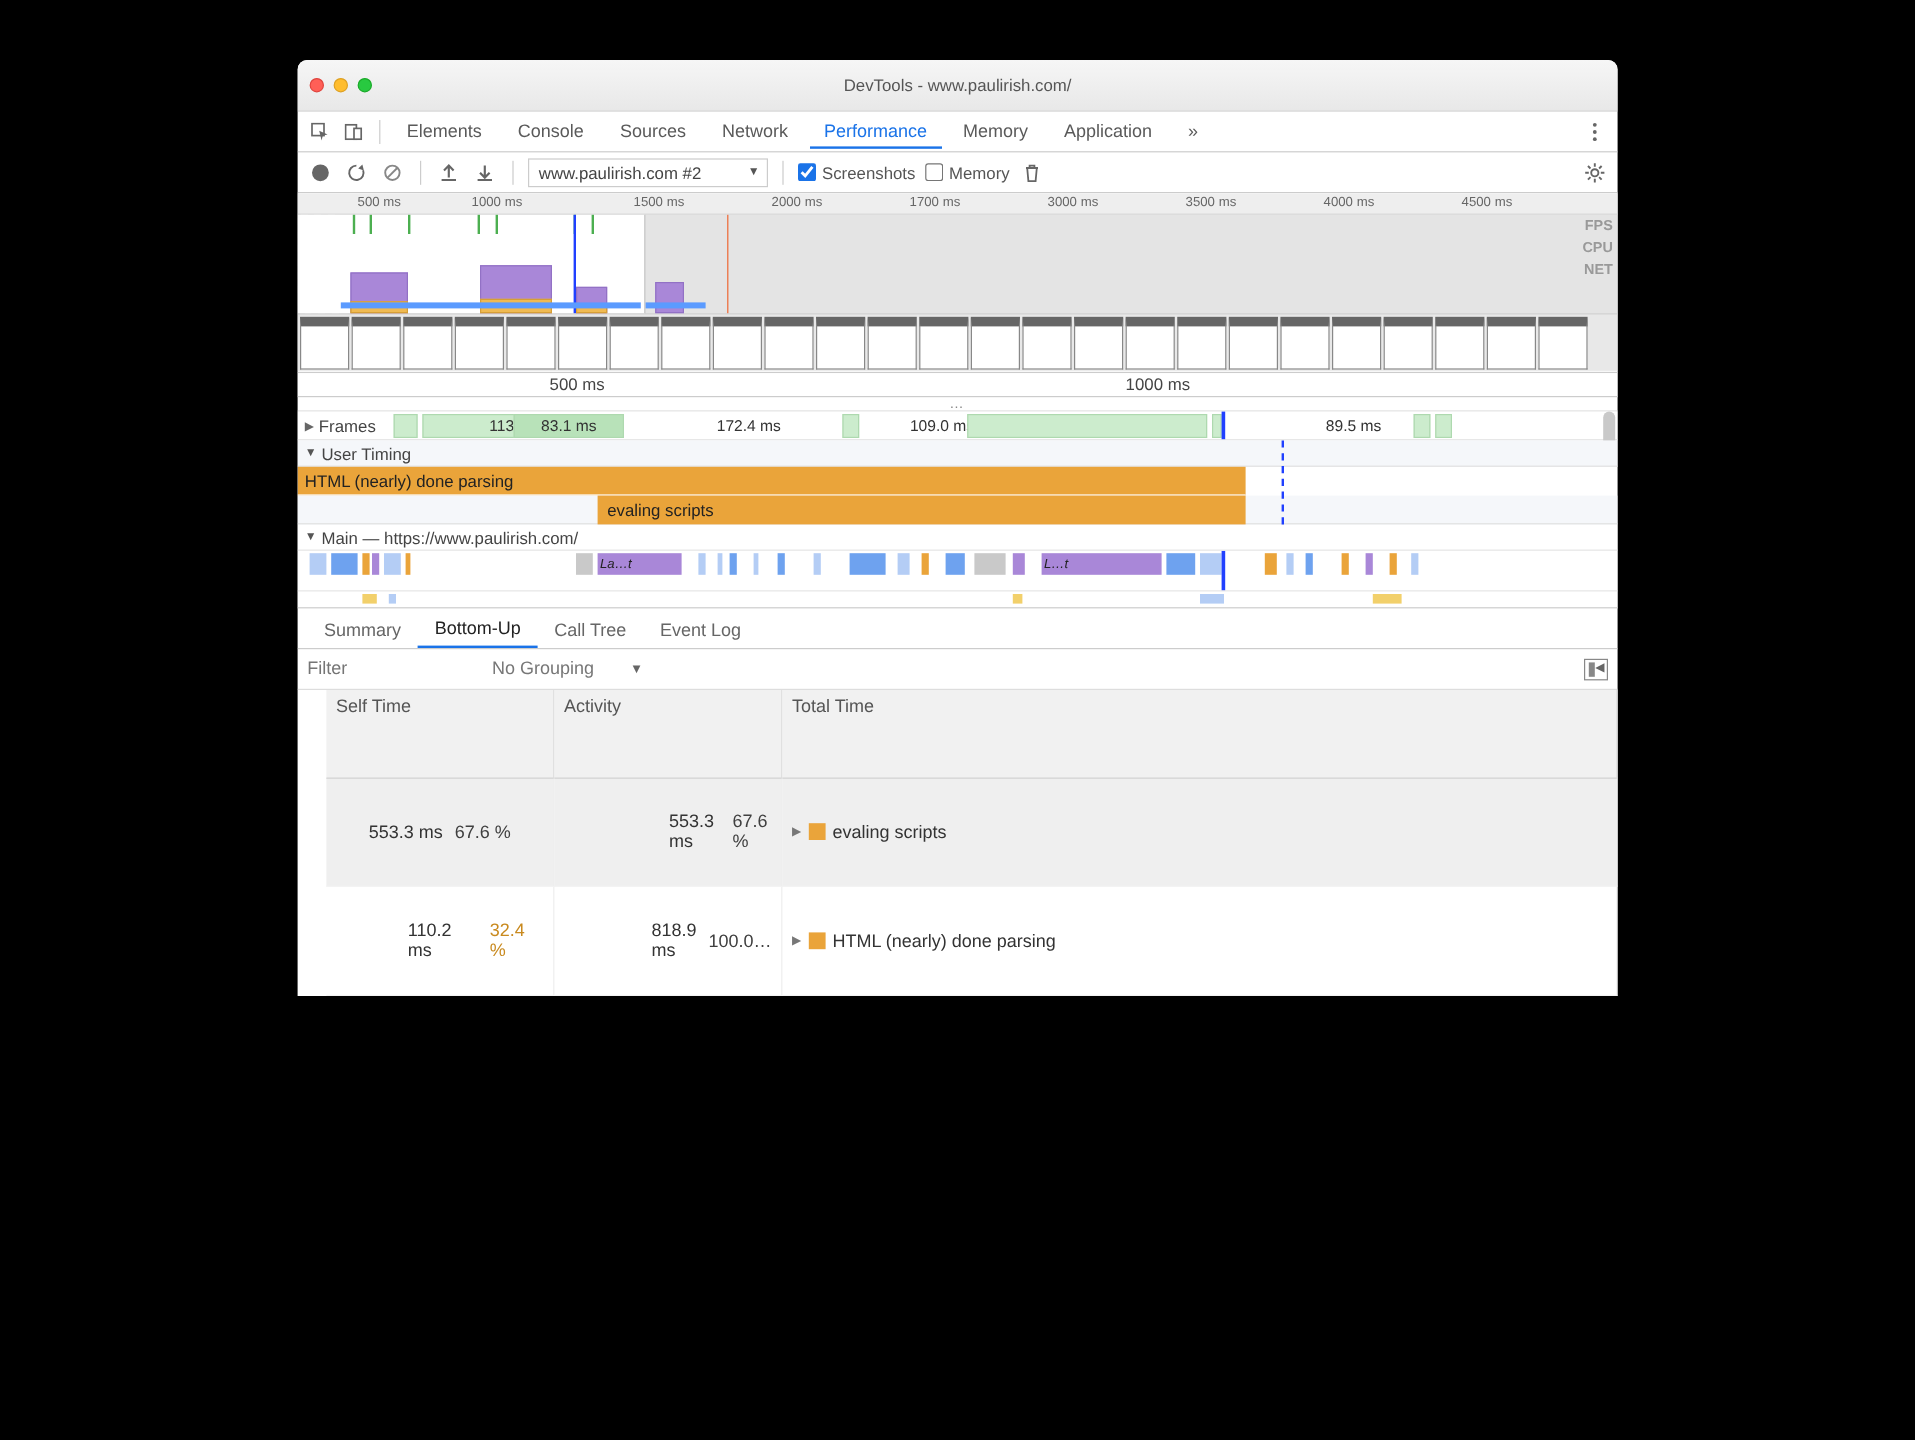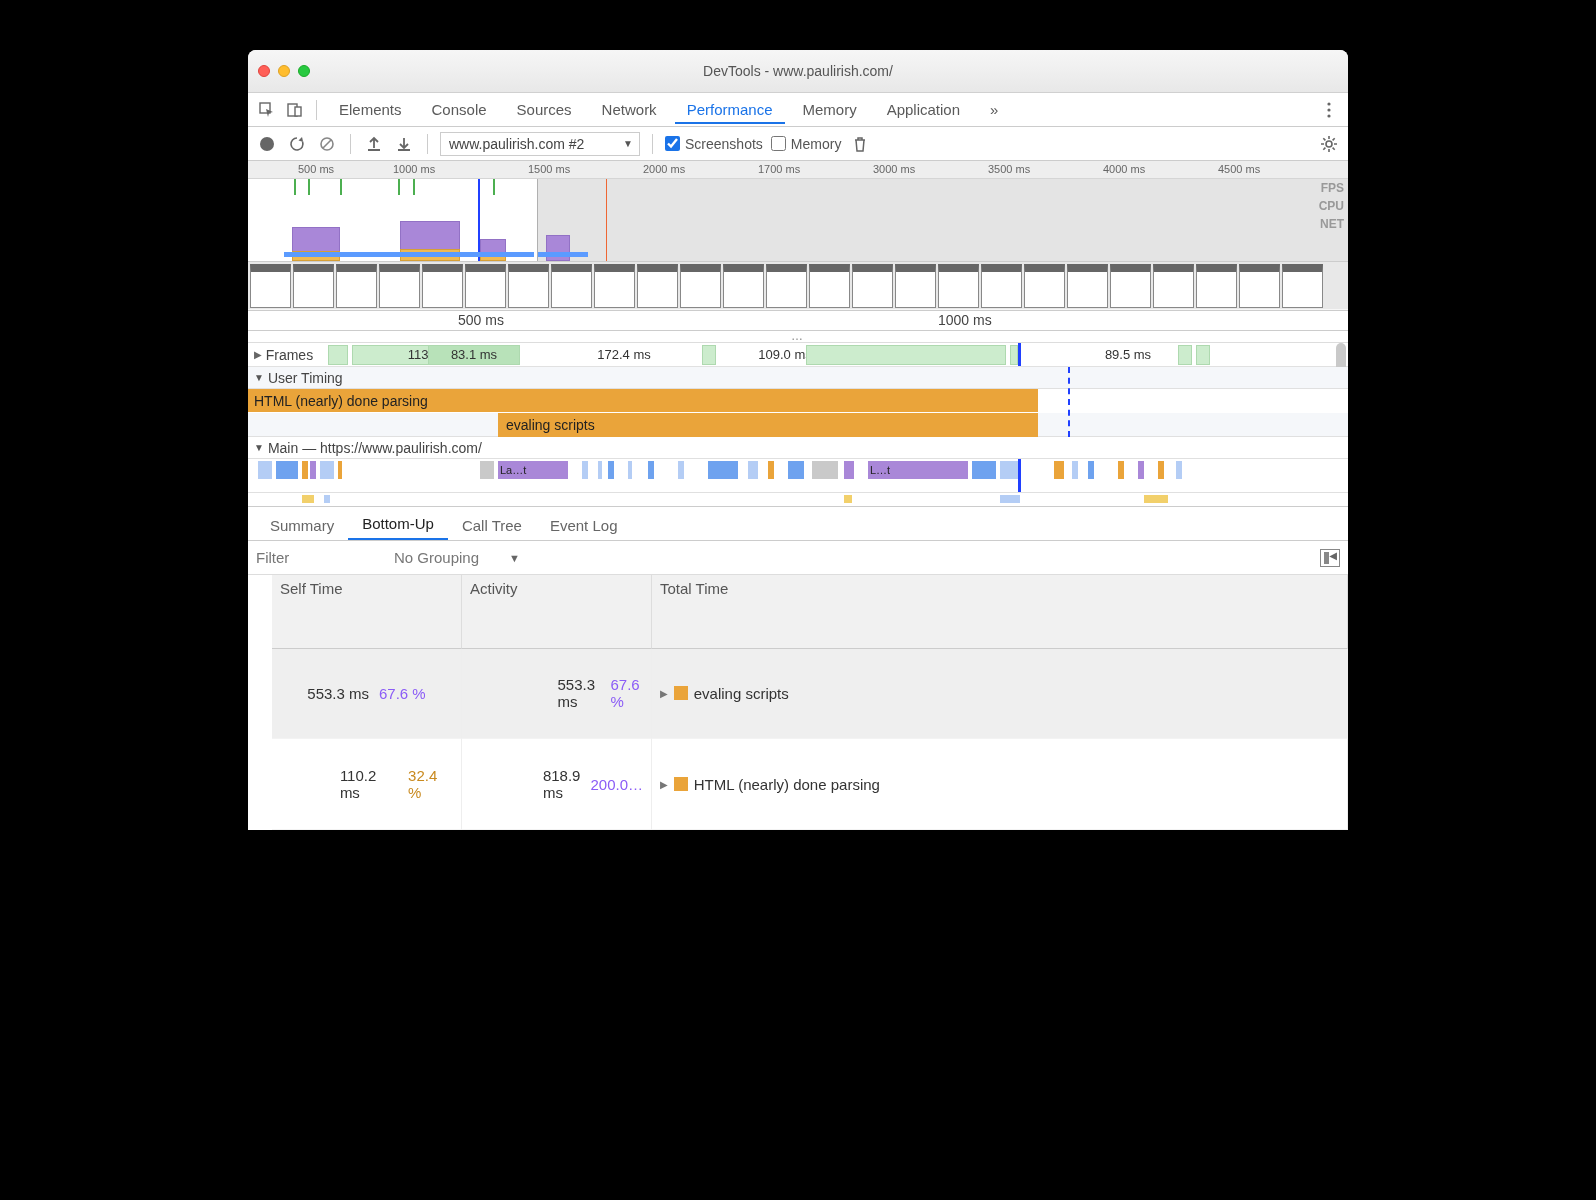--- a/index.html
+++ b/index.html
@@ -101,49 +101,49 @@
   .frame-block{height:20px;background:#cceccd;border:1px solid #aed9af;margin-right:2px;display:inline-flex;align-items:center;justify-content:center;font-size:13px;color:#333;position:absolute;}
   
   .section-hdr{height:22px;display:flex;align-items:center;background:#f5f7fa;border-bottom:1px solid #e0e0e0;font-size:14px;color:#444;padding-left:6px;gap:4px;}
   .section-hdr .tri{font-size:10px;color:#555;}
   .ut-bar{height:24px;background:#eaa43a;color:#222;font-size:14px;display:flex;align-items:center;border-bottom:1px solid #fff;position:relative;}
   .ut-bar span{position:absolute;}
   .ut-row{height:24px;background:#f5f7fa;border-bottom:1px solid #e0e0e0;position:relative;}
   .ut-row .bar{position:absolute;top:0;height:24px;background:#eaa43a;display:flex;align-items:center;padding-left:8px;font-size:14px;color:#222;}
   .dash-marker{position:absolute;top:0;width:0;height:70px;border-left:2px dashed #2040ff;}
   
-  .main-strip{height:34px;background:#fff;position:relative;border-bottom:1px solid #e0e0e0;overflow:hidden;}
+  .main-strip{height:34px;background:#fff;position:relative;border-bottom:1px solid #e0e0e0;overflow:hidden;font-style:italic;}
   .main-strip2{height:14px;background:#fff;position:relative;border-bottom:1px solid #ccc;overflow:hidden;}
   .fl{position:absolute;top:2px;height:18px;}
   .fl2{position:absolute;top:2px;height:8px;}
   .c-purple{background:#a987d8;}
   .c-orange{background:#eaa43a;}
   .c-blue{background:#6ea2ef;}
   .c-lblue{background:#b4cdf5;}
   .c-grey{background:#c9c9c9;}
   .c-yellow{background:#f2d06b;}
   .fl .t{font-size:11px;color:#222;padding-left:2px;line-height:18px;}
   
   .bottom-tabs{height:34px;display:flex;align-items:flex-end;border-bottom:1px solid #ccc;gap:0;font-size:15px;color:#666;padding:0 8px;}
   .bottom-tabs .btab{padding:6px 14px;}
   .bottom-tabs .btab.active{color:#222;border-bottom:2px solid #1a73e8;}
   
-  .filter-row{height:34px;display:flex;align-items:center;border-bottom:1px solid #ddd;gap:8px;padding:0 8px;color:#777;font-size:15px;}
+  .filter-row{height:34px;display:flex;align-items:center;border-bottom:1px solid #ddd;gap:24px;padding:0 8px;color:#777;font-size:15px;}
   .filter-row input{border:none;outline:none;font-size:15px;color:#444;width:130px;background:transparent;}
   .filter-row .group-sel{display:flex;align-items:center;gap:30px;}
   .filter-row .spacer{flex:1;}
   .toggle-pane{width:20px;height:18px;border:1px solid #888;position:relative;}
   .toggle-pane::before{content:'';position:absolute;left:3px;top:2px;bottom:2px;width:5px;background:#888;}
   .toggle-pane::after{content:'◀';position:absolute;right:2px;top:0;font-size:10px;color:#666;}
   
   .tbl{display:grid;grid-template-columns:190px 190px 1fr;font-size:15px;color:#333;flex:1;padding-left:24px;}
   .tbl .th{background:#f1f1f1;border-bottom:1px solid #ccc;border-right:1px solid #ddd;padding:5px 8px;font-weight:400;color:#555;}
   .tbl .td{padding:5px 8px;border-right:1px solid #eee;border-bottom:1px solid #f3f3f3;display:flex;align-items:center;gap:6px;}
   .tbl .td.num{justify-content:center;font-variant-numeric:tabular-nums;}
-  .pct{color:#8b5cf6;margin-left:4px;}
+  .pct{color:#404040;margin-left:4px;}
   .pct.o{color:#c98a1f;}
   .act-tri{font-size:10px;color:#777;}
   .act-sq{width:14px;height:14px;background:#eaa43a;display:inline-block;}
   .scrollbar-stub{position:absolute;right:2px;top:0;width:10px;height:38px;background:#c9c9c9;border-radius:5px;}
   .perc-bg{position:absolute;left:0;top:0;bottom:0;background:#f9ebcf;z-index:-1;}
   .td{position:relative;}
   .td .perc-bg{z-index:0;}
   .td > *{z-index:1;position:relative;}
 </style>
 </head>
@@ -457,21 +457,21 @@
         <span>evaling scripts</span>
       </div>
       <div class="td num">
         <div class="perc-bg" style="width: 32.4%;"></div>
         <span>110.2 ms</span>
         <span class="pct o">  32.4 %</span>
       </div>
       <div class="td num">
         <div class="perc-bg" style="width: 100%;"></div>
         <span>818.9 ms</span>
-        <span class="pct">  200.0…</span>
+        <span class="pct">  100.0…</span>
       </div>
       <div class="td">
         <span class="act-tri">▶</span>
         <span class="act-sq"></span>
         <span>HTML (nearly) done parsing</span>
       </div>
     </div>
 
 </div>
 

